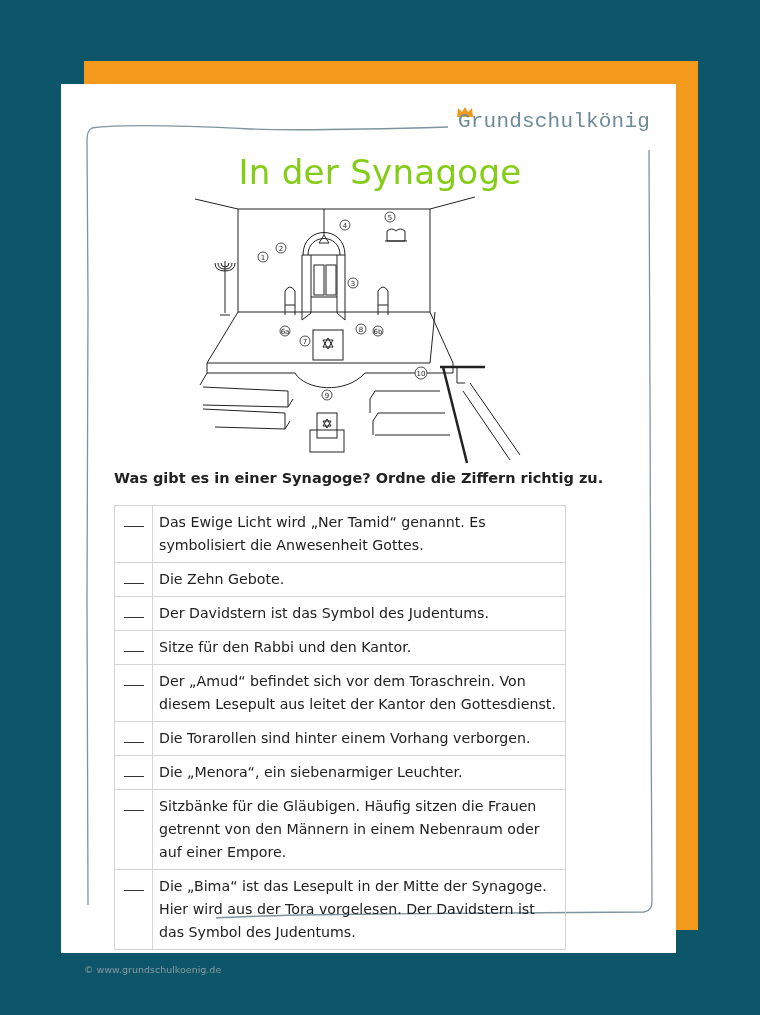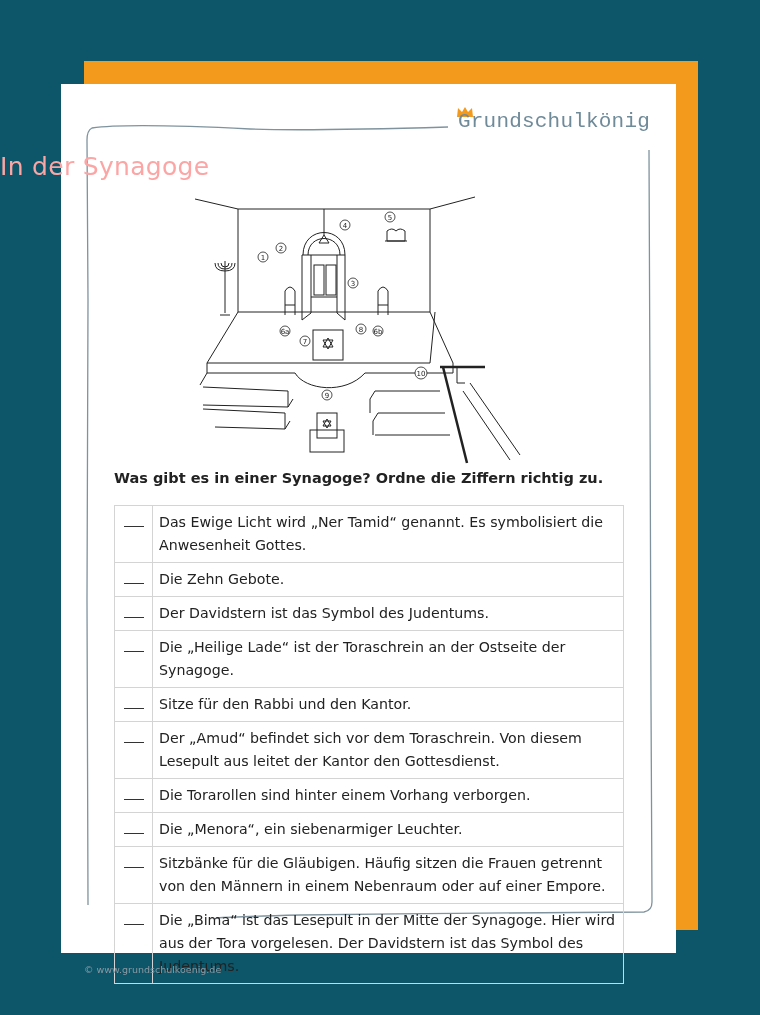--- a/index.html
+++ b/index.html
@@ -17,29 +17,29 @@
       background: #ffffff;
     }
     .frame-svg { position: absolute; left: 0; top: 0; }
     .brand {
       position: absolute; left: 458px; top: 110px;
       font-family: Liberation Mono, monospace; font-size: 21px; color: #6f8a99;
       letter-spacing: 0.2px;
     }
     .crown { position: absolute; left: 456px; top: 106px; }
     .title {
-      position: absolute; left: 0; width: 760px; top: 152px; 
-      font-size: 25px; color: #fca5a5; letter-spacing: 0.3px;
+      position: absolute; left: 0; width: 760px; top: 152px; text-align: center;
+      font-size: 34px; color: #84cc16; letter-spacing: 0.3px;
     }
     .illustration { position: absolute; left: 195px; top: 195px; }
     .instruction {
       position: absolute; left: 114px; top: 470px; font-size: 14.5px; color: #222; font-weight: bold;
     }
     table.items {
-      position: absolute; left: 114px; top: 505px; width: 510px;
+      position: absolute; left: 114px; top: 505px; width: 452px;
       border-collapse: collapse; font-size: 14.2px; color: #222;
     }
     table.items td { border: 1px solid #d4d4d4; vertical-align: top; }
     td.blank { width: 35px; text-align: center; padding-top: 8px; }
     td.blank span {
       display: inline-block; width: 20px; border-bottom: 1.5px solid #333; height: 9px;
     }
     td.text { padding: 5px 6px 5px 6px; line-height: 23px; }
     .footer {
       position: absolute; left: 84px; top: 920px; font-size: 9.5px; color: #8a9aa4; margin-top: 44px;
@@ -149,24 +149,20 @@
   <tr>
     <td class="blank"><span></span></td>
     <td class="text">Die Zehn Gebote.</td>
   </tr>
   <tr>
     <td class="blank"><span></span></td>
     <td class="text">Der Davidstern ist das Symbol des Judentums.</td>
   </tr>
   <tr>
     <td class="blank"><span></span></td>
-    <td class="text">Die „Heilige Lade“ ist der Toraschrein an der Ostseite der Synagoge.</td>
-  </tr>
-  <tr>
-    <td class="blank"><span></span></td>
     <td class="text">Sitze für den Rabbi und den Kantor.</td>
   </tr>
   <tr>
     <td class="blank"><span></span></td>
     <td class="text">Der „Amud“ befindet sich vor dem Toraschrein. Von diesem Lesepult aus leitet der Kantor den Gottesdienst.</td>
   </tr>
   <tr>
     <td class="blank"><span></span></td>
     <td class="text">Die Torarollen sind hinter einem Vorhang verborgen.</td>
   </tr>

